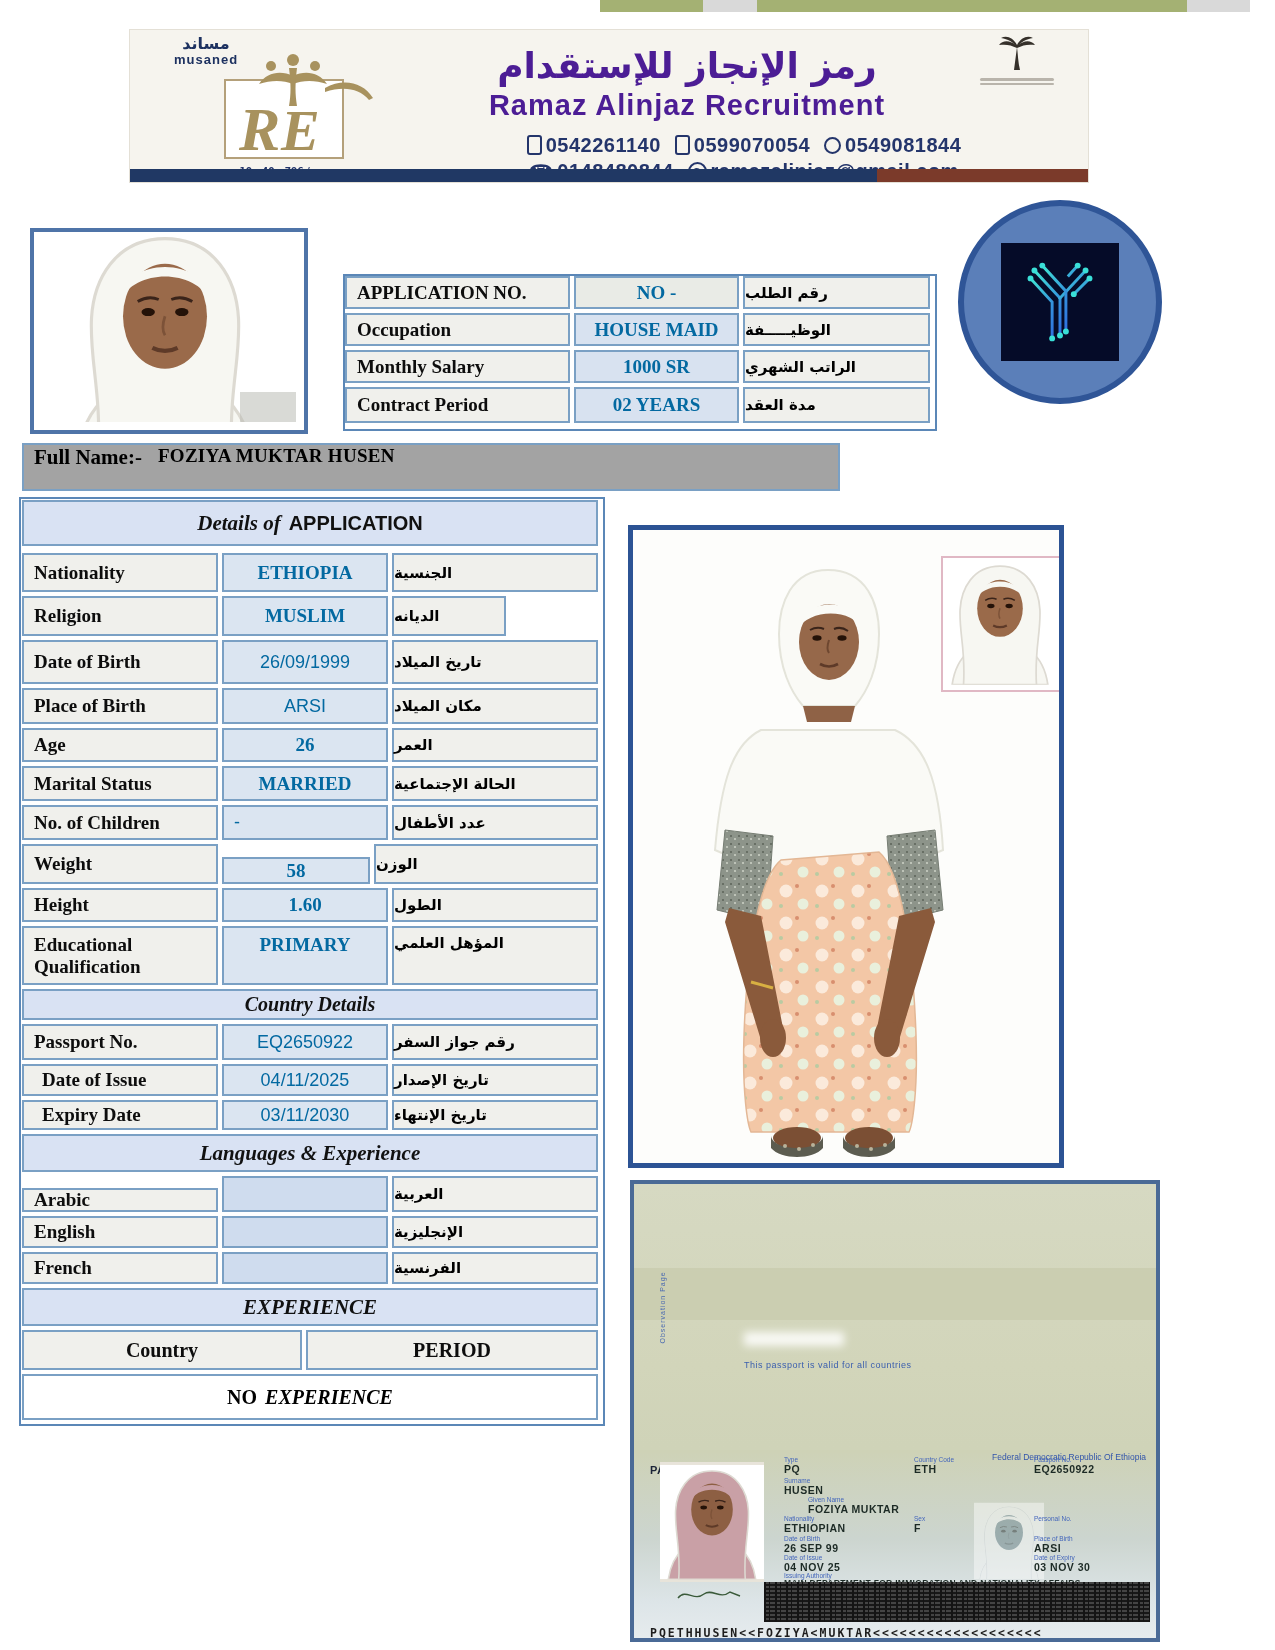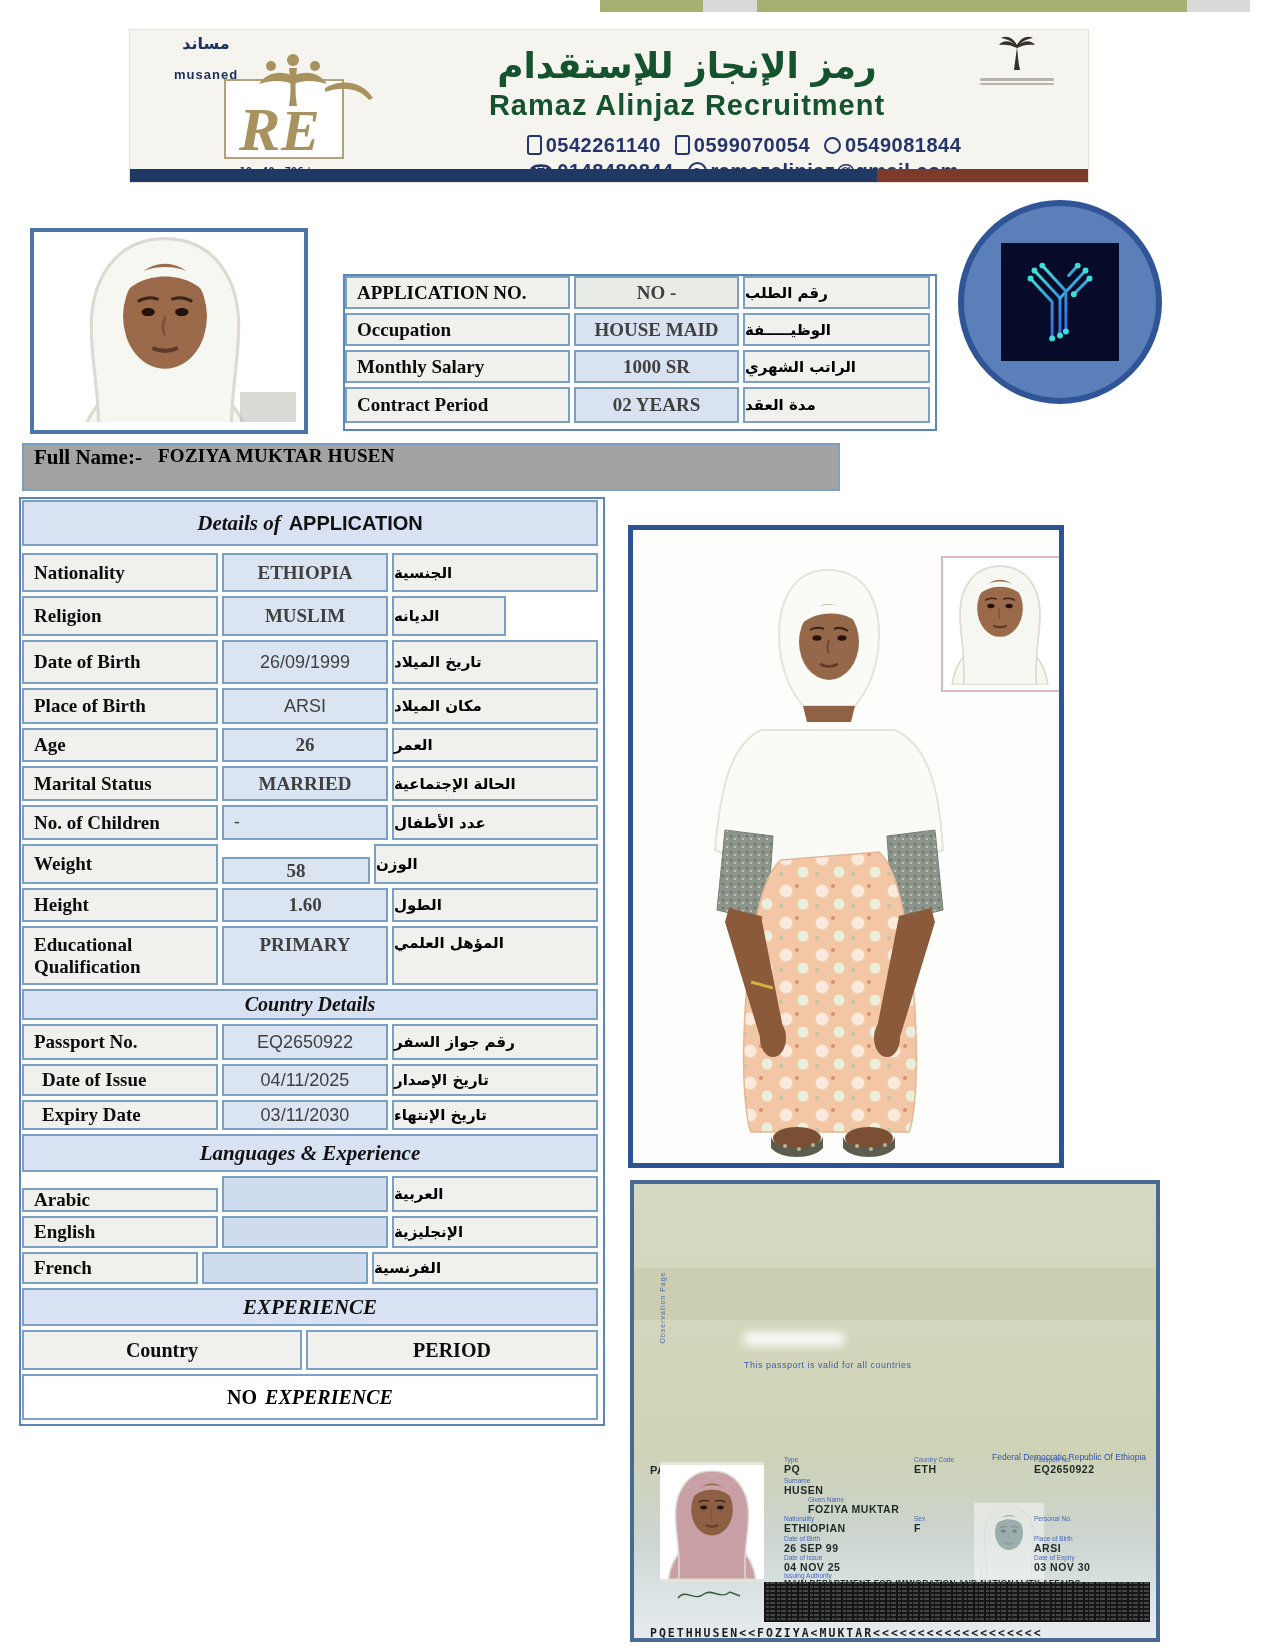--- a/index.html
+++ b/index.html
@@ -7,26 +7,26 @@
         font-family:"Liberation Serif",serif;}
 
   
   .topbar{position:absolute;top:0;height:12px;}
 
   
   .banner{position:absolute;left:130px;top:30px;width:958px;height:152px;background:#f6f4ee;
           box-shadow:0 0 0 1px #e4e0d6;}
   .musaned{position:absolute;left:44px;top:6px;color:#1d3160;text-align:center;line-height:1;}
   .musaned .ar{font-family:"DejaVu Sans",sans-serif;font-weight:bold;font-size:16px;}
-  .musaned .la{font-family:"Liberation Sans",sans-serif;font-weight:bold;font-size:13px;letter-spacing:1px;margin-top:16px;}
+  .musaned .la{font-family:"Liberation Sans",sans-serif;font-weight:bold;font-size:13px;letter-spacing:1px;margin-top:1px;}
   .relogo{position:absolute;left:62px;top:24px;width:200px;text-align:center;}
   .relogo .lic{font-family:"DejaVu Sans",sans-serif;font-size:9px;color:#23356b;font-weight:bold;margin-top:-4px;}
   .palmlogo{position:absolute;right:28px;top:2px;width:86px;text-align:center;}
   .palmlogo .bar{height:3px;background:#b9b4ab;margin:2px 6px 0 6px;border-radius:2px;}
-  .titles{position:absolute;left:260px;right:104px;top:14px;text-align:center;color:#14532d;}
+  .titles{position:absolute;left:260px;right:104px;top:14px;text-align:center;color:#4c1d95;}
   .title-ar{font-family:"DejaVu Sans",sans-serif;font-weight:bold;font-size:36px;line-height:1.2;}
   .title-en{font-family:"Liberation Sans",sans-serif;font-weight:bold;font-size:29px;letter-spacing:1px;margin-top:2px;}
   .phones{position:absolute;left:300px;right:30px;top:103px;color:#24356b;
           font-family:"Liberation Sans",sans-serif;font-weight:bold;font-size:20px;letter-spacing:.5px;}
   .phrow{display:flex;justify-content:center;align-items:center;gap:14px;height:24px;}
   .ic-mob{display:inline-block;width:11px;height:16px;border:2.5px solid #24356b;border-radius:3px;}
   .ic-wa{display:inline-block;width:13px;height:13px;border:2.5px solid #24356b;border-radius:50%;}
   .ic-tel{font-family:"DejaVu Sans",sans-serif;font-size:19px;}
   .ic-at{display:inline-flex;width:15px;height:15px;border:2px solid #24356b;border-radius:50%;
          align-items:center;justify-content:center;font:bold 10px "DejaVu Sans",sans-serif;}
@@ -36,21 +36,21 @@
   .bstrip .brown{position:absolute;right:0;top:0;bottom:0;width:22%;background:#7b3a2a;}
 
   
   .portrait{position:absolute;left:30px;top:228px;width:270px;height:198px;background:#fff;
             border:4px solid #4f74a8;overflow:hidden;}
 
   
   .trow{position:absolute;display:flex;gap:4px;}
   .cell{border:2px solid #7aa0c4;display:flex;align-items:center;box-sizing:border-box;background:#f0f0ec;}
   .lblc{font-weight:bold;font-size:19px;padding-left:10px;color:#0d0d0d;}
-  .valc{justify-content:center;background:#dbe5f1;font-weight:bold;font-size:19px;color:#404040;}
+  .valc{justify-content:center;background:#dbe5f1;font-weight:bold;font-size:19px;color:#0369a1;}
   .valc.sans{font-family:"Liberation Sans",sans-serif;font-weight:normal;font-size:18px;}
   .valc.leftal{justify-content:flex-start;padding-left:10px;}
   .arc{flex:1;justify-content:flex-end;padding-right:16px;font-family:"DejaVu Sans",sans-serif;
        font-weight:bold;font-size:15px;direction:rtl;color:#000000;}
   .band{position:absolute;background:#d9e2f3;border:2px solid #7aa0c4;display:flex;align-items:center;
         justify-content:center;box-sizing:border-box;font-weight:bold;font-style:italic;font-size:21px;color:#111;}
   .outerbrd{position:absolute;border:2px solid #5b87b7;}
 
   
   .circle{position:absolute;left:958px;top:200px;width:204px;height:204px;border-radius:50%;
@@ -355,21 +355,21 @@
     <div class="cell lblc" style="width:196px;margin-top:12px;">Arabic</div>
     <div class="cell valc" style="width:166px;background:#cfdcee;"></div>
     <div class="cell arc">العربية</div>
   </div>
   <div class="trow" style="left:22px;top:1216px;width:576px;height:32px;">
     <div class="cell lblc" style="width:196px;">English</div>
     <div class="cell valc" style="width:166px;background:#cfdcee;"></div>
     <div class="cell arc">الإنجليزية</div>
   </div>
   <div class="trow" style="left:22px;top:1252px;width:576px;height:32px;">
-    <div class="cell lblc" style="width:176px;">French</div>
+    <div class="cell lblc" style="width:196px;">French</div>
     <div class="cell valc" style="width:166px;background:#cfdcee;"></div>
     <div class="cell arc">الفرنسية</div>
   </div>
 
   <div class="band" style="left:22px;top:1288px;width:576px;height:38px;">
     <span>EXPERIENCE</span>
   </div>
 
   <div class="trow" style="left:22px;top:1330px;width:576px;height:40px;">
     <div class="cell lblc" style="width:280px;justify-content:center;padding-left:0;font-size:20px;">Country</div>

